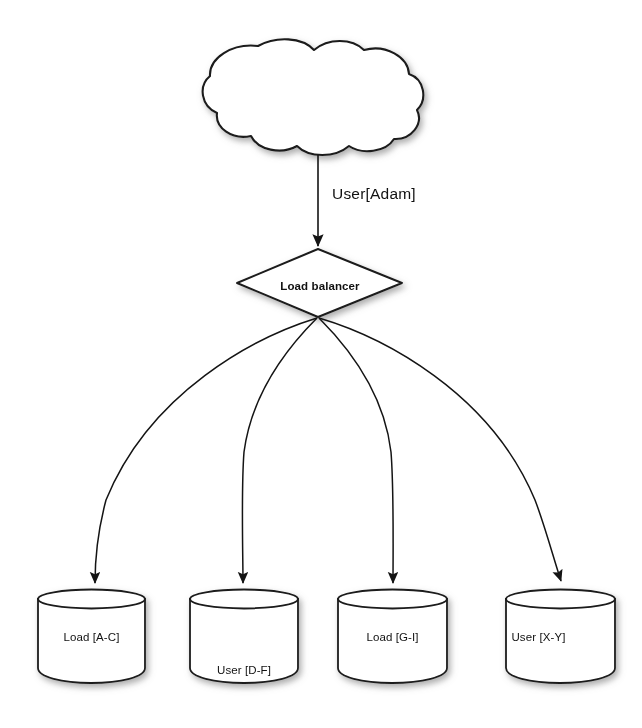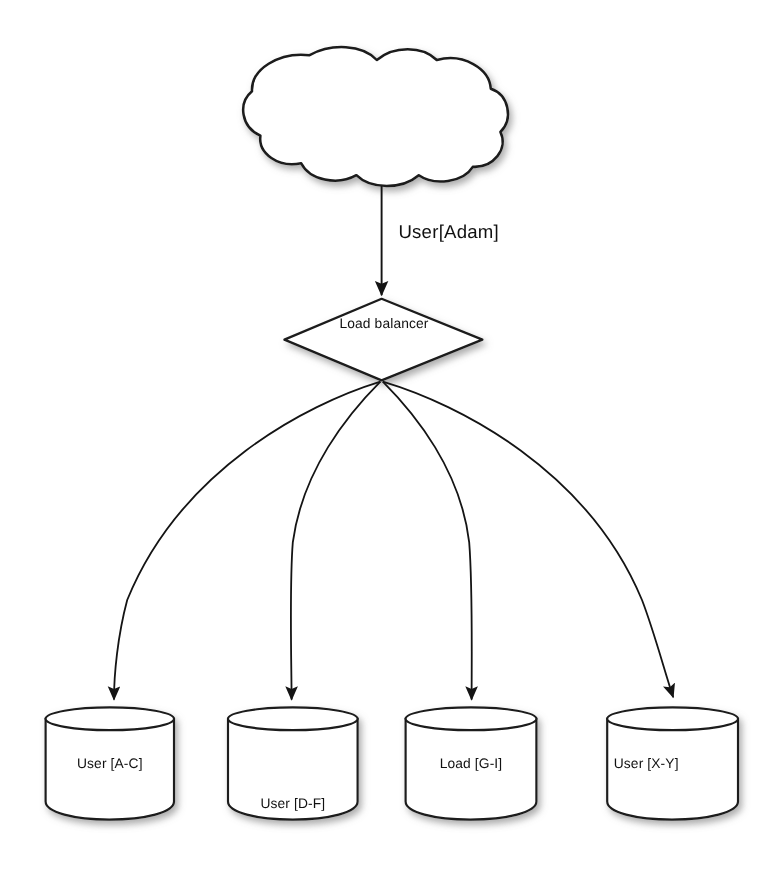--- a/index.html
+++ b/index.html
@@ -113,23 +113,23 @@
 
     <g filter="url(#softshadow)">
       <path d="M 506 599 L 506 668 C 506 677, 530 683, 560 683 C 590 683, 615 677, 615 668 L 615 599 Z" fill="#ffffff" stroke="#1a1a1a" stroke-width="1.8"></path>
       <ellipse cx="560.5" cy="599" rx="54.5" ry="9.5" fill="#ffffff" stroke="#1a1a1a" stroke-width="1.8"></ellipse>
     </g>
   </svg>
 
 
   <div class="node-label edge-label" style="left:332px; top:185px; text-align:center;">User[Adam]</div>
 
-  <div class="node-label diamond-label" style="left:237px; top:264px; width:166px;">Load balancer</div>
+  <div class="node-label diamond-label" style="left:237px; top:280px; width:166px;font-weight:bold;">Load balancer</div>
 
-  <div class="node-label db-label" style="left:38px; top:631px; width:107px;">User [A-C]</div>
+  <div class="node-label db-label" style="left:38px; top:631px; width:107px;">Load [A-C]</div>
 
   <div class="node-label db-label" style="left:190px; top:664px; width:108px;">User [D-F]</div>
 
   <div class="node-label db-label" style="left:338px; top:631px; width:109px;">Load [G-I]</div>
 
   <div class="node-label db-label" style="left:484px; top:631px; width:109px;">User [X-Y]</div>
 
 </div>
 
 </body></html>

